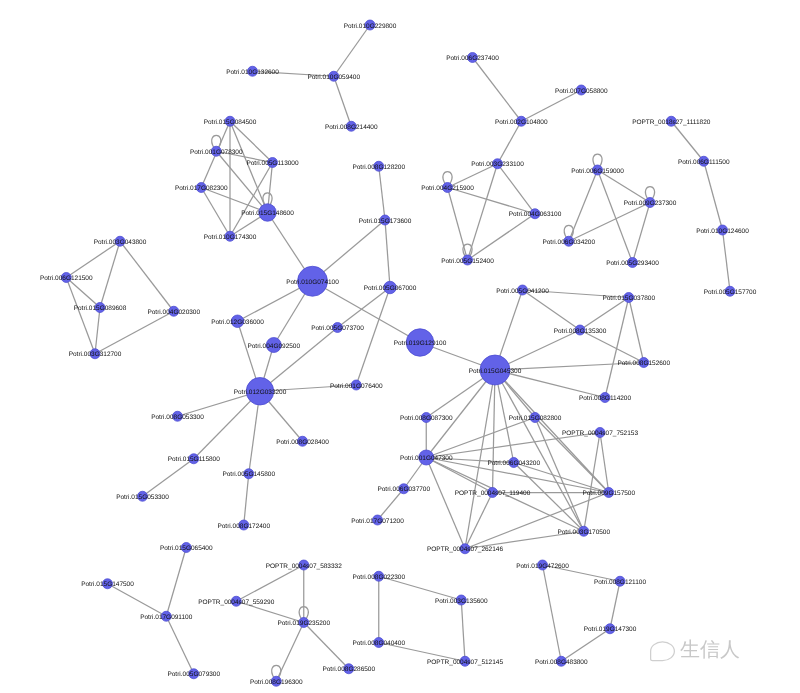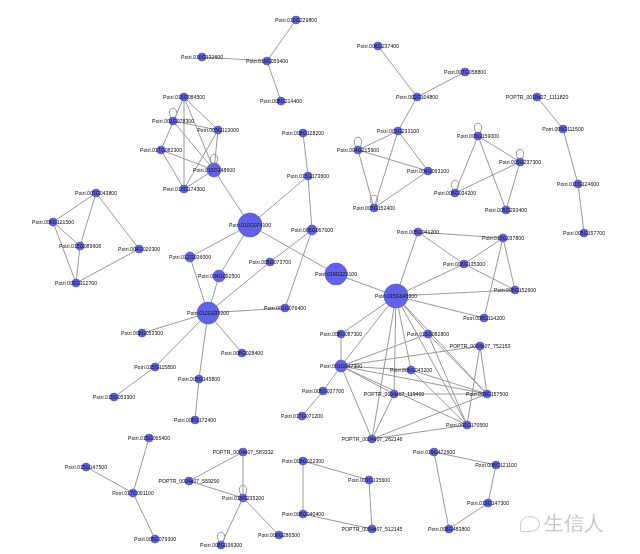--- a/index.html
+++ b/index.html
@@ -3,21 +3,21 @@
 <meta charset="utf-8">
 <style>
   html, body { margin: 0; padding: 0; background: #ffffff; }
   #canvas { position: relative; width: 640px; height: 554px; overflow: hidden; background: #ffffff; }
   svg { position: absolute; left: 0; top: 0; }
   .edge { stroke: #9a9a9a; stroke-width: 1; fill: none; }
   .loop { stroke: #9a9a9a; stroke-width: 1; fill: none; }
   .node { fill: #6262e8; stroke: #4a4ad0; stroke-width: 0.6; }
   .label { font-family: "Liberation Sans", sans-serif; font-size: 5.2px; fill: #111111; }
   .watermark { position: absolute; left: 520px; top: 510px; font-family: "DejaVu Sans", sans-serif;
-    font-size: 20px; color: #c8c8c8; display: flex; align-items: center; gap: 4px; }
+    font-size: 16px; color: #c8c8c8; display: flex; align-items: center; gap: 4px; }
   .wm-icon { width: 18px; height: 14px; border: 1.5px solid #cfcfcf; border-radius: 50% 50% 50% 10%; }
 </style>
 </head>
 <body>
 
 <div id="canvas">
   <svg id="graph" width="640" height="554" viewBox="0 0 640 554">
     <g id="edges">
         <line x1="296" y1="20" x2="267" y2="61" class="edge"></line>
         <line x1="202" y1="57" x2="267" y2="61" class="edge"></line>

